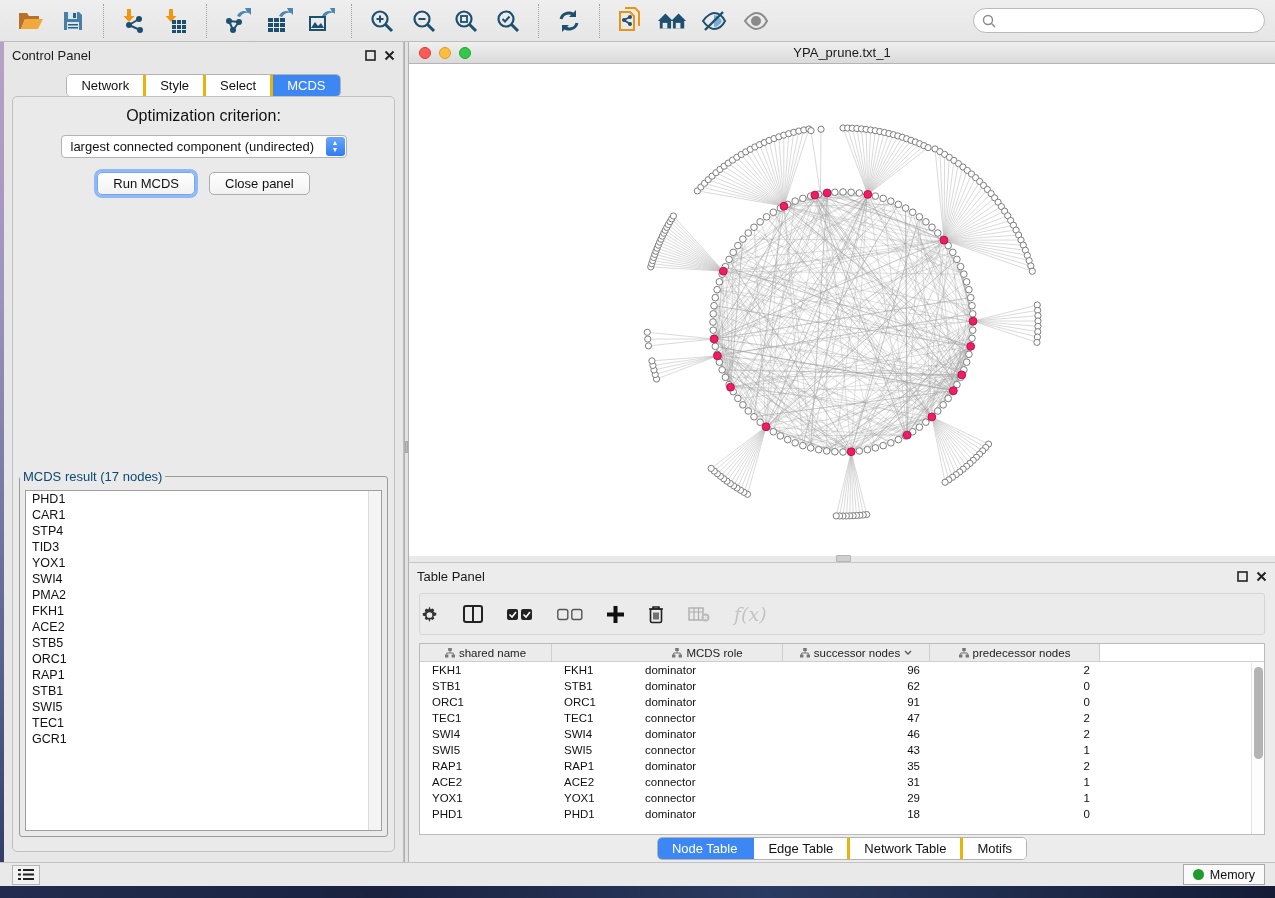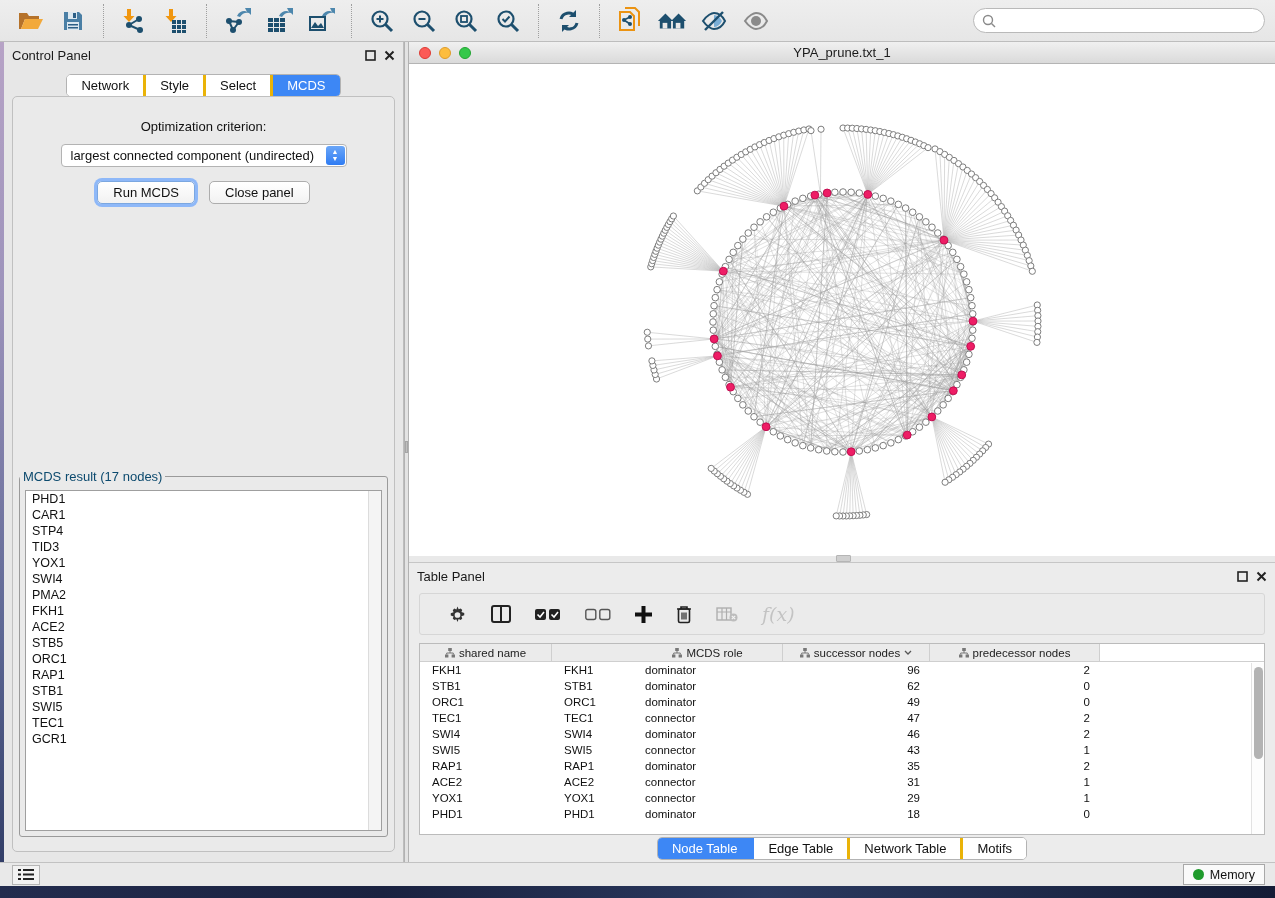--- a/index.html
+++ b/index.html
@@ -33,21 +33,21 @@
   .panel-header .hdr-icons { margin-left:auto; display:flex; gap:8px; align-items:center; }
   .cp-tabs { position:absolute; left:0; top:32px; width:100%; display:flex; justify-content:center; }
   .seg-group { display:flex; border:1px solid #b3b3b3; border-radius:5px; overflow:hidden;
     background:#fff; }
   .seg-tab { padding:3px 14px; font-size:13px; color:#111; background:#fff;
     border-right:3px solid #eab308; cursor:default; }
   .seg-tab:last-child { border-right:none; }
   .seg-tab.active { background:#3d87f5; color:#fff; border-right-color:#3d87f5; }
   .cp-content { position:absolute; left:8px; right:8px; top:54px; bottom:10px;
     background:#eaeaea; border:1px solid #c0c0c0; border-radius:5px; }
-  .opt-label { text-align:center; margin-top:22px; font-size:13px; color:#111; }
+  .opt-label { text-align:center; margin-top:10px; font-size:16px; color:#111; }
   .opt-select { margin:10px auto 0 auto; width:286px; height:23px; background:#fff;
     border:1px solid #b3b3b3; border-radius:4px; display:flex; align-items:center;
     font-size:13px; color:#111; position:relative; padding-left:9px; }
   .opt-select .stepper { position:absolute; right:1px; top:1px; bottom:1px; width:19px;
     border-radius:3px; background:linear-gradient(#6aa6f8,#2f7cf3);
     display:flex; flex-direction:column; align-items:center; justify-content:center; gap:1px;}
   .opt-select .stepper span { color:#fff; font-size:7px; line-height:6px; }
   .cp-buttons { display:flex; justify-content:center; gap:14px; margin-top:14px; }
   .btn { background:linear-gradient(#ffffff,#f2f2f2); border:1px solid #adadad;
     border-radius:5px; font-size:13px; color:#111; padding:3px 15px;
@@ -80,21 +80,21 @@
   .light.yellow { background:#fdbd3e; border:1px solid #de9c2b; }
   .light.green { background:#34c84a; border:1px solid #23a433; }
   .net-title .t { position:absolute; left:0; right:0; text-align:center; font-size:13px; color:#1a1a1a; }
   .net-canvas { position:relative; width:866px; height:492px; background:#fff; overflow:hidden; }
 
   
   .table-panel { position:absolute; left:409px; top:562px; width:866px; height:300px;
     background:#ececec; border-top:1px solid #c6c6c6; }
   .tp-toolbar { position:absolute; left:10px; right:10px; top:30px; height:42px;
     background:#ebebeb; border:1px solid #d6d6d6; border-radius:3px;
-    display:flex; align-items:center; padding-left:28px; gap:24px; }
+    display:flex; align-items:center; padding-left:0; gap:24px; }
   .tp-tool { display:flex; align-items:center; justify-content:center; }
   .tp-tool.disabled { opacity:.4; }
   .fx { font-family:"DejaVu Serif", serif; font-style:italic; font-size:19px; color:#888; }
   .tp-table { position:absolute; left:10px; right:10px; top:80px; height:192px;
     background:#fff; border:1px solid #bbb; overflow:hidden; }
   .thead { display:flex; height:18px; background:#ebebeb; border-bottom:1px solid #cfcfcf; }
   .th { display:flex; align-items:center; justify-content:center; gap:4px;
     font-size:11.5px; color:#222; border-right:1px solid #cfcfcf; overflow:hidden; }
   .trow { display:flex; height:16px; align-items:center; }
   .td { font-size:11.5px; color:#111; overflow:hidden; white-space:nowrap; }
@@ -1310,21 +1310,21 @@
           <div class="td l" style="width: 132px;">STB1</div>
           <div class="td l" style="width: 81px;">STB1</div>
           <div class="td l" style="width: 150px;">dominator</div>
           <div class="td r" style="width: 147px;">62</div>
           <div class="td r" style="width: 170px;">0</div>
         </div>
         <div class="trow">
           <div class="td l" style="width: 132px;">ORC1</div>
           <div class="td l" style="width: 81px;">ORC1</div>
           <div class="td l" style="width: 150px;">dominator</div>
-          <div class="td r" style="width: 147px;">49</div>
+          <div class="td r" style="width: 147px;">91</div>
           <div class="td r" style="width: 170px;">0</div>
         </div>
         <div class="trow">
           <div class="td l" style="width: 132px;">TEC1</div>
           <div class="td l" style="width: 81px;">TEC1</div>
           <div class="td l" style="width: 150px;">connector</div>
           <div class="td r" style="width: 147px;">47</div>
           <div class="td r" style="width: 170px;">2</div>
         </div>
         <div class="trow">

